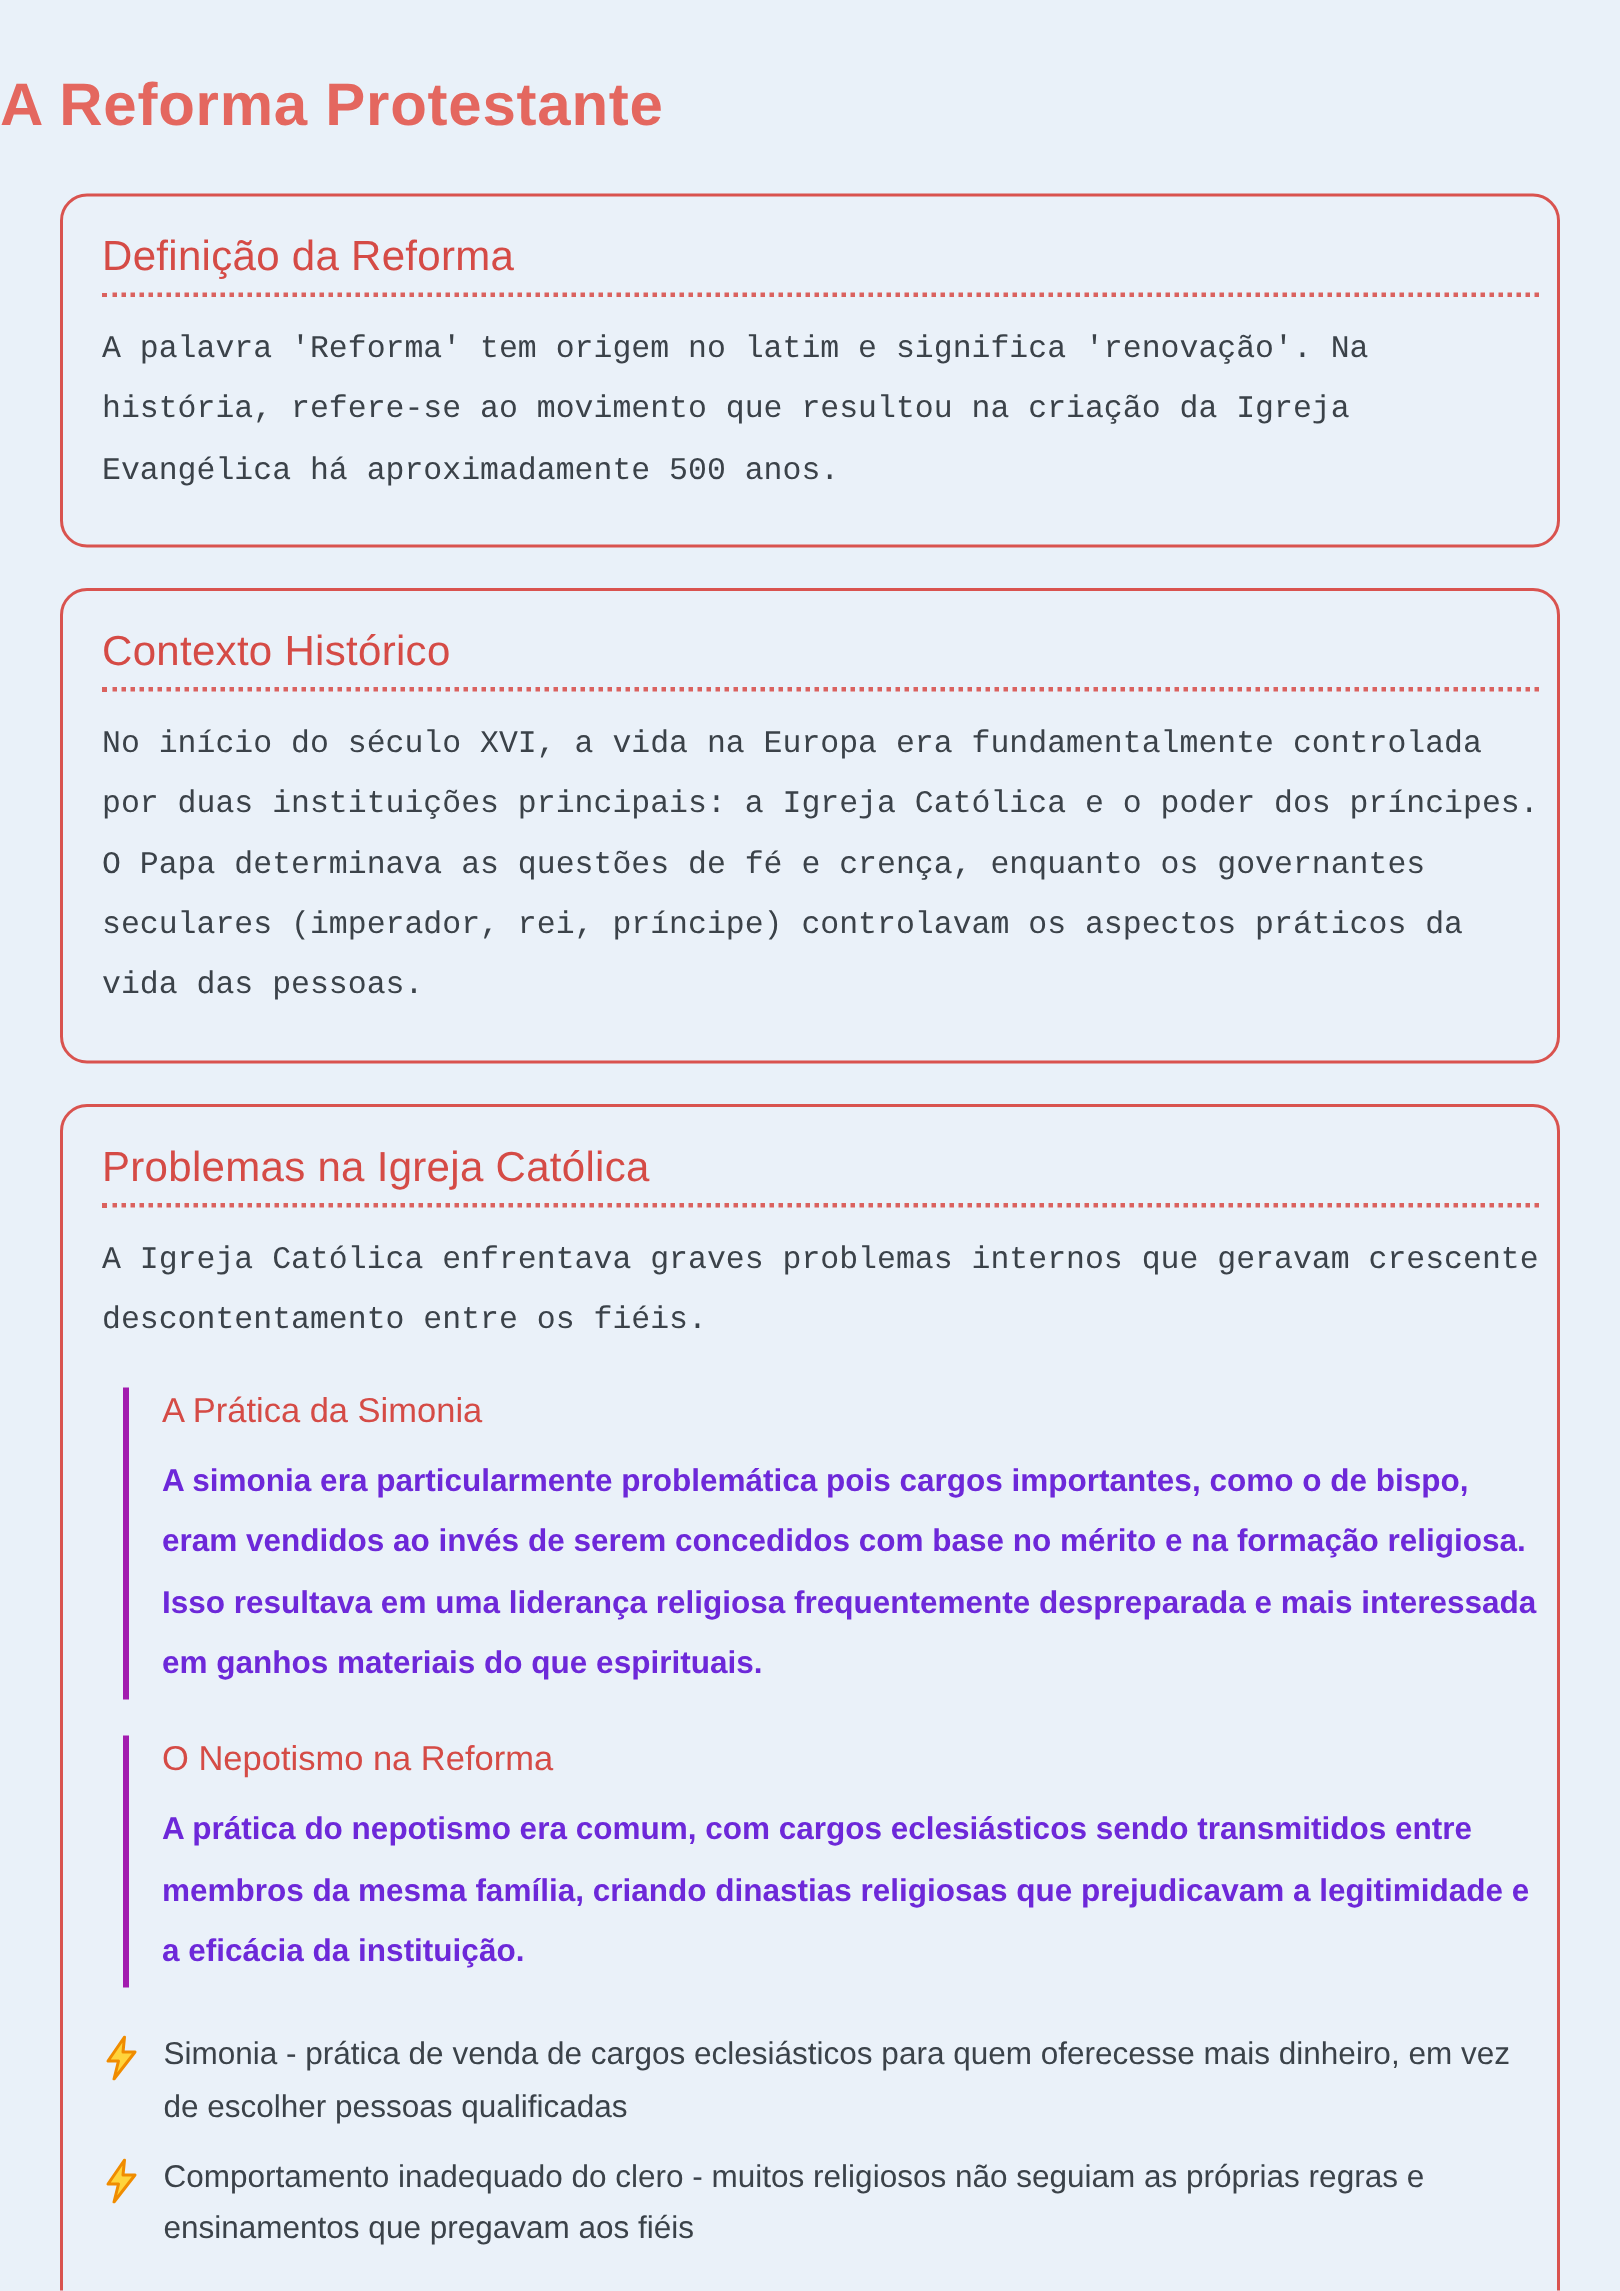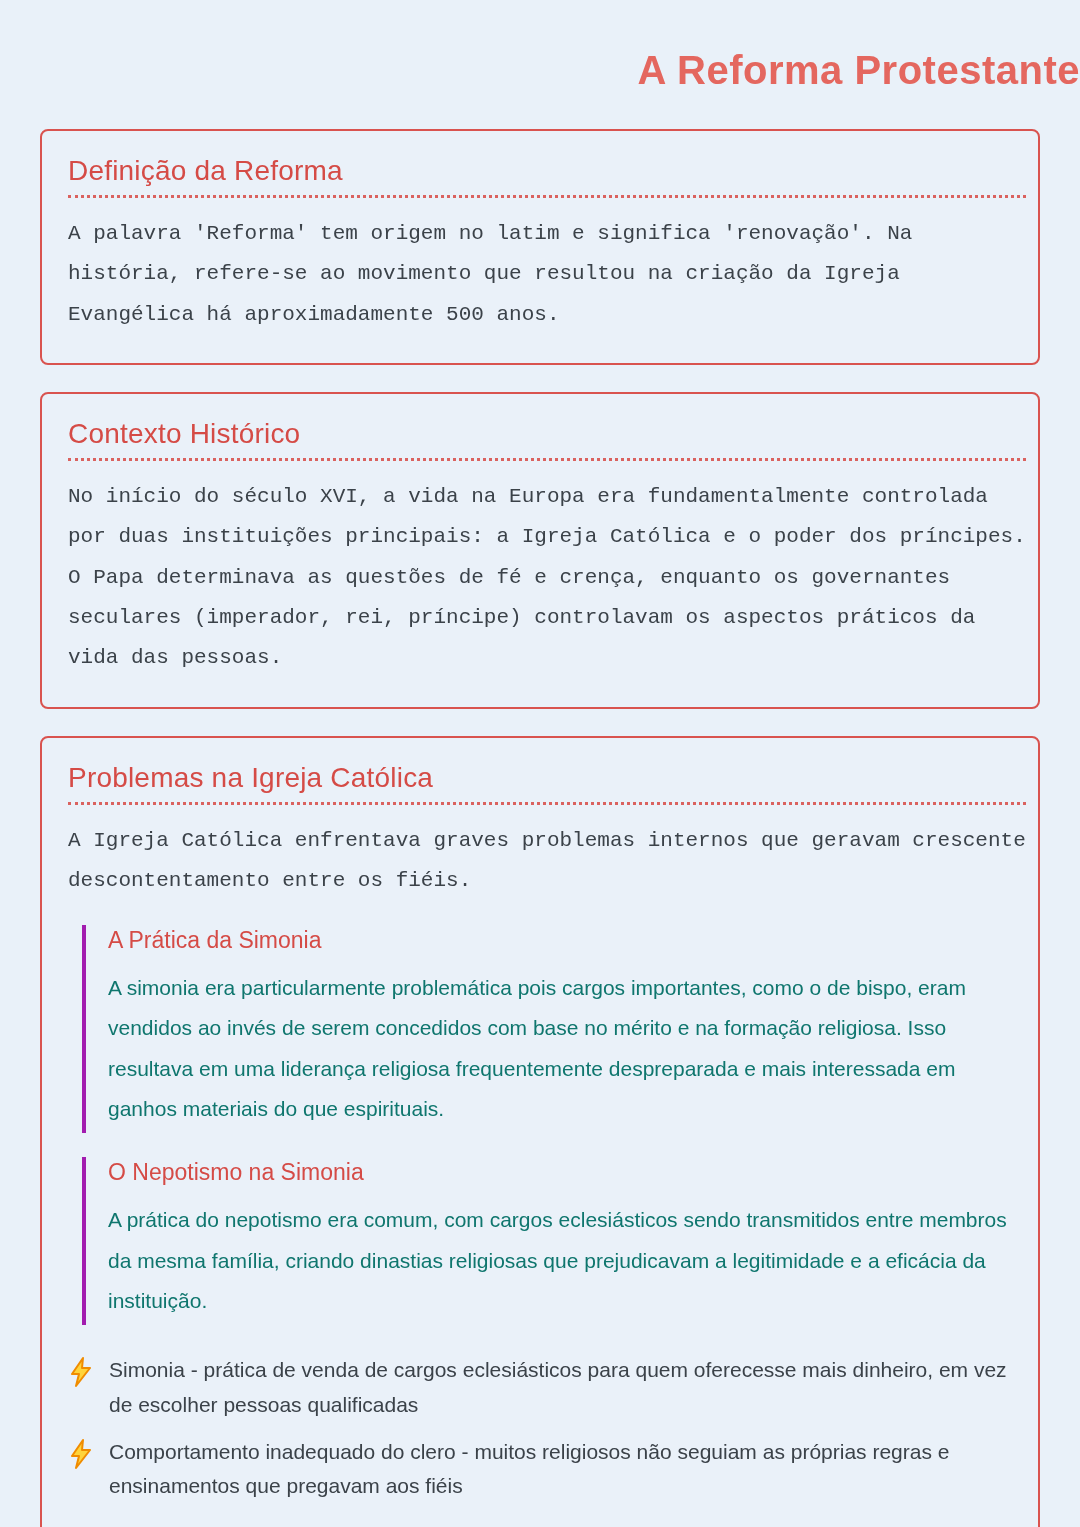--- a/index.html
+++ b/index.html
@@ -5,32 +5,32 @@
   * { margin: 0; padding: 0; box-sizing: border-box; }
   html, body {
     width: 1080px;
     height: 1527px;
     overflow: hidden;
     background: #e9f1f9;
     font-family: "Liberation Sans", "DejaVu Sans", sans-serif;
     color: #3b4249;
   }
   .page-title {
-    text-align: right;
+    text-align: left;
     padding-top: 48px;
     margin-bottom: 36px;
     font-size: 40px;
     font-weight: 600;
     letter-spacing: 0.5px;
     color: #e4675f;
   }
   .card {
     margin: 0 40px 27px 40px;
     border: 2.5px solid #d9534f;
-    border-radius: 8px;
+    border-radius: 18px;
     padding: 24px 12px 28px 26px;
     background: rgba(255,255,255,0.06);
   }
   .card-heading {
     font-size: 28px;
     font-weight: 500;
     color: #d54b46;
     margin-bottom: 8px;
     letter-spacing: 0.2px;
   }
@@ -53,21 +53,22 @@
   }
   .subsection-heading {
     font-size: 23px;
     font-weight: 500;
     color: #d54b46;
     margin-bottom: 14px;
   }
   .subsection-body {
     font-size: 21px;
     line-height: 1.92;
-    color: #0f766e;
+    color: #6d28d9;
+    font-weight: bold;
   }
   .bullet-list {
     list-style: none;
     margin-top: 28px;
   }
   .bullet-item {
     display: flex;
     align-items: flex-start;
     gap: 15px;
     margin-bottom: 12px;
@@ -103,21 +104,21 @@
   <h2 class="card-heading">Problemas na Igreja Católica</h2>
   <div class="dotted-divider"></div>
   <p class="card-body">A Igreja Católica enfrentava graves problemas internos que geravam crescente descontentamento entre os fiéis.</p>
 
   <div class="subsection">
     <h3 class="subsection-heading">A Prática da Simonia</h3>
     <p class="subsection-body">A simonia era particularmente problemática pois cargos importantes, como o de bispo, eram vendidos ao invés de serem concedidos com base no mérito e na formação religiosa. Isso resultava em uma liderança religiosa frequentemente despreparada e mais interessada em ganhos materiais do que espirituais.</p>
   </div>
 
   <div class="subsection">
-    <h3 class="subsection-heading">O Nepotismo na Simonia</h3>
+    <h3 class="subsection-heading">O Nepotismo na Reforma</h3>
     <p class="subsection-body">A prática do nepotismo era comum, com cargos eclesiásticos sendo transmitidos entre membros da mesma família, criando dinastias religiosas que prejudicavam a legitimidade e a eficácia da instituição.</p>
   </div>
 
   <ul class="bullet-list">
     <li class="bullet-item">
       <svg class="bolt" viewBox="0 0 26 30">
         <polygon points="15,1 4,17 11,17 8,29 22,11 14,11" fill="#ffd43b" stroke="#f08c00" stroke-width="2" stroke-linejoin="round"></polygon>
       </svg>
       <span>Simonia - prática de venda de cargos eclesiásticos para quem oferecesse mais dinheiro, em vez de escolher pessoas qualificadas</span>
     </li>

